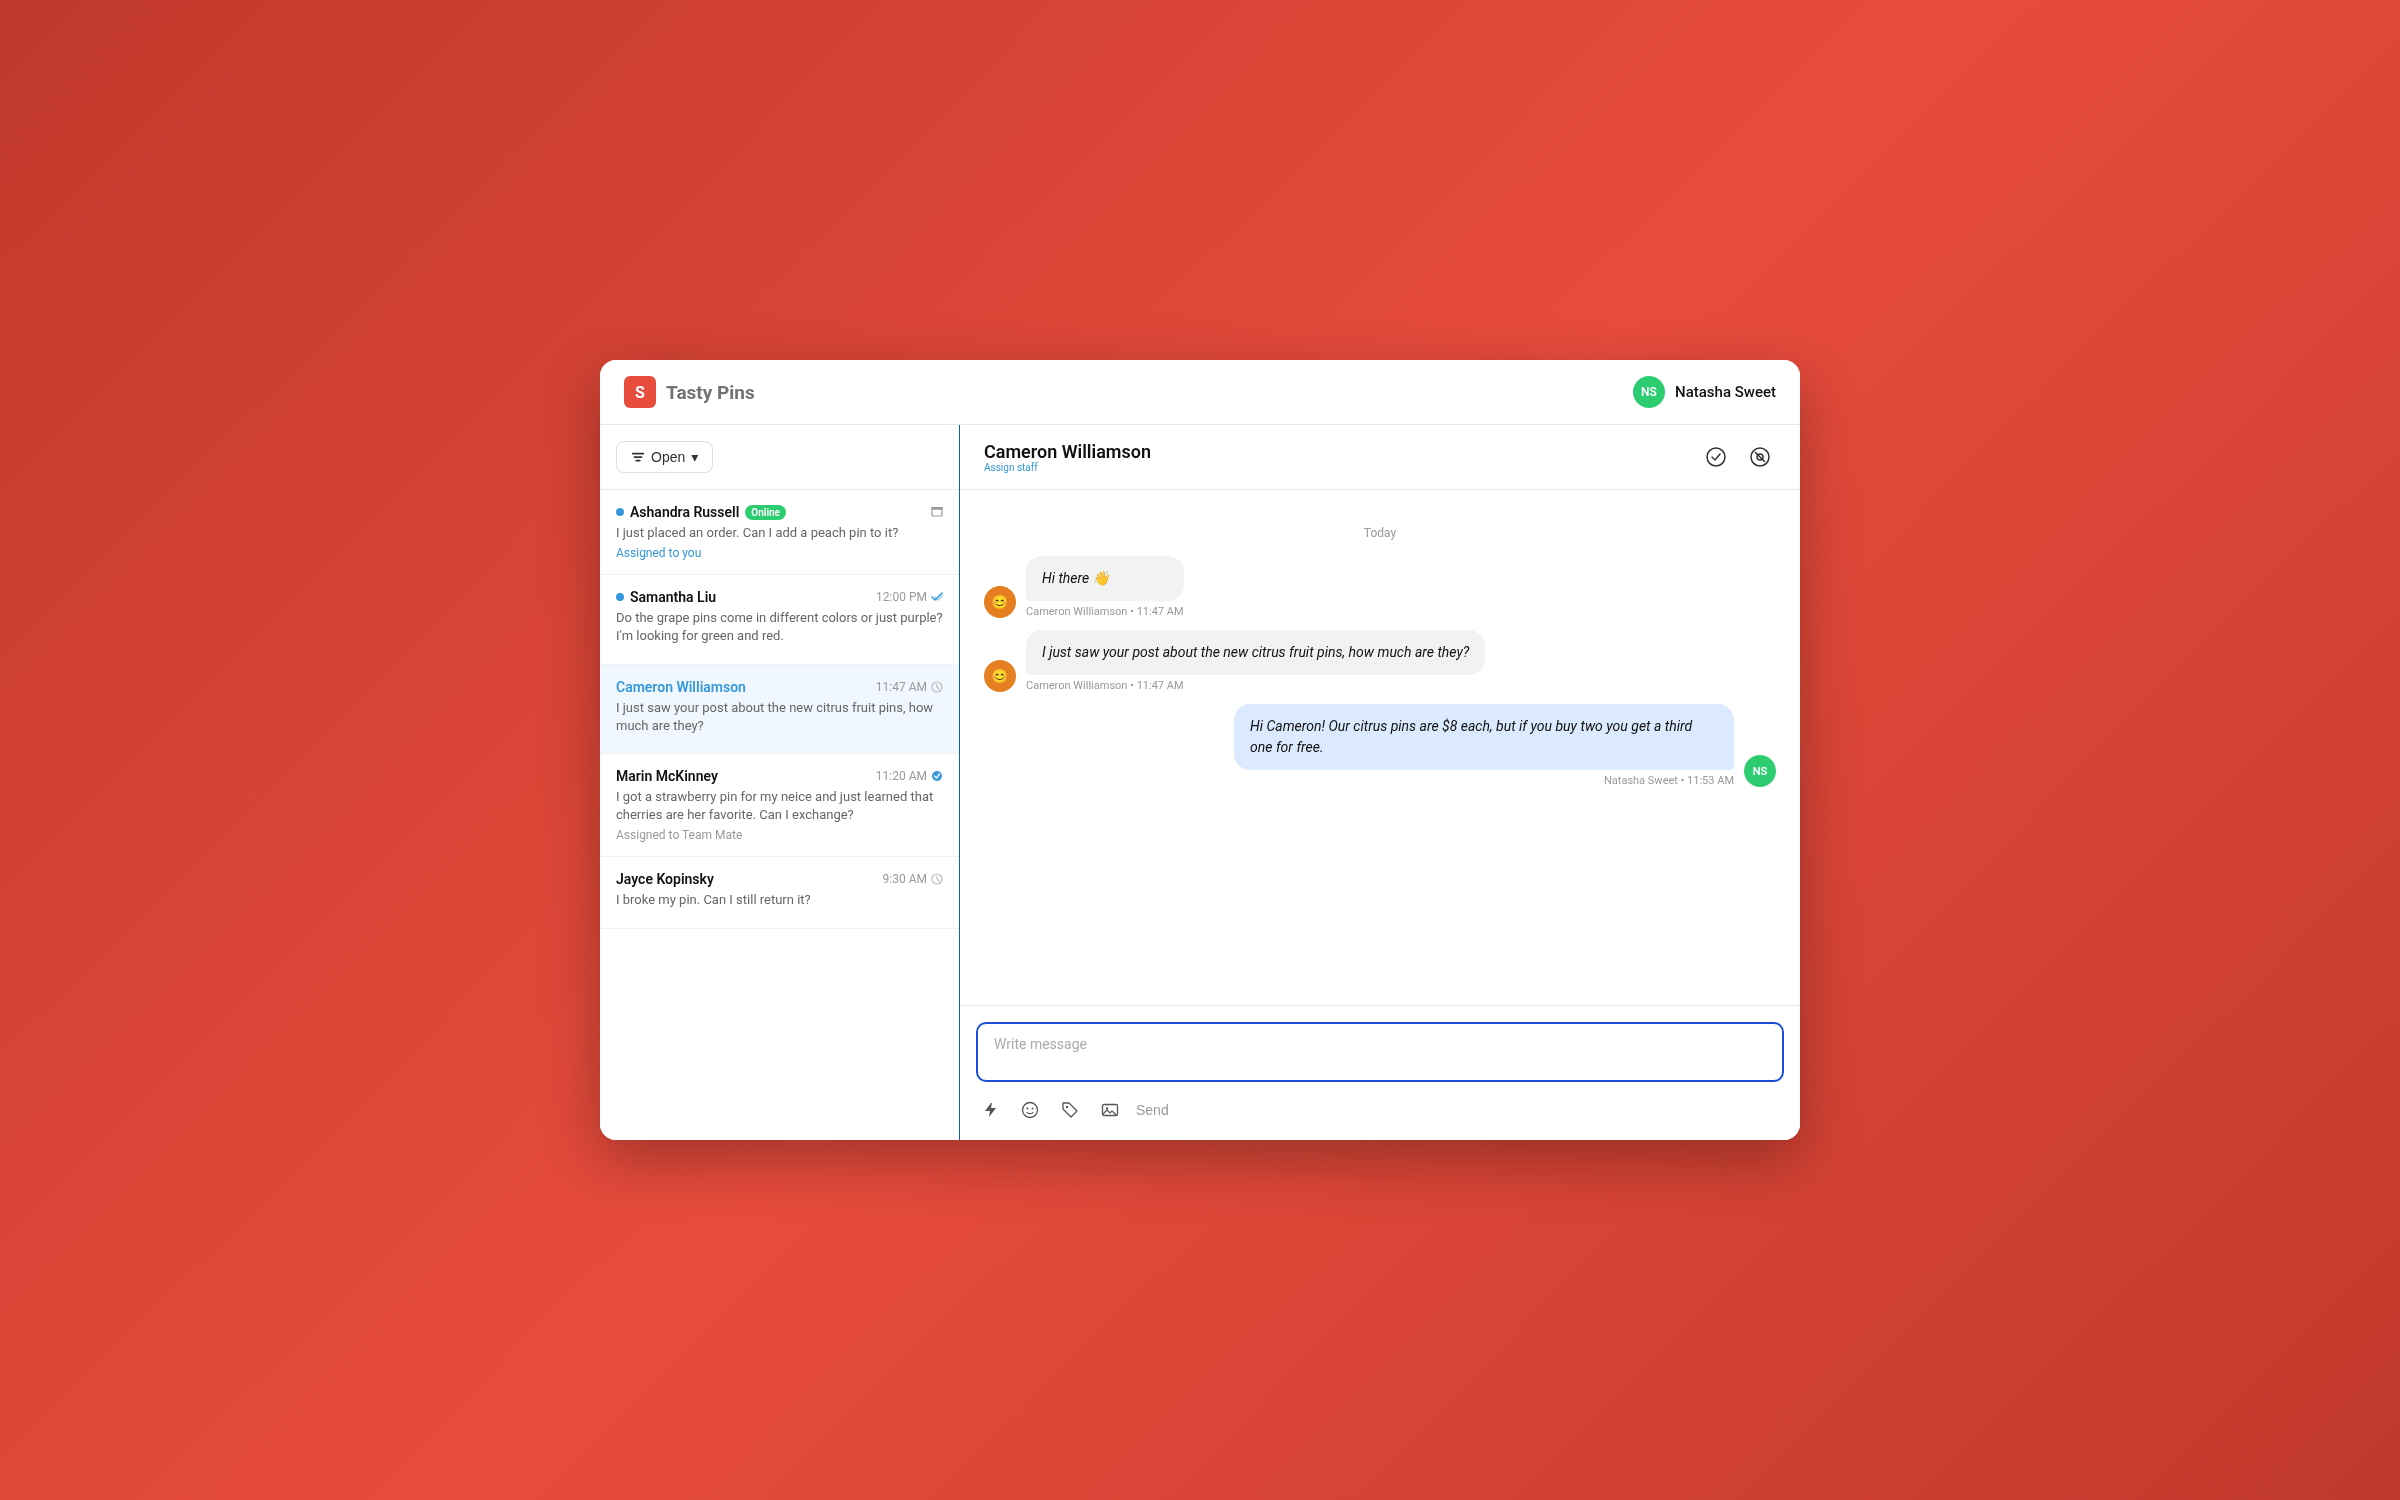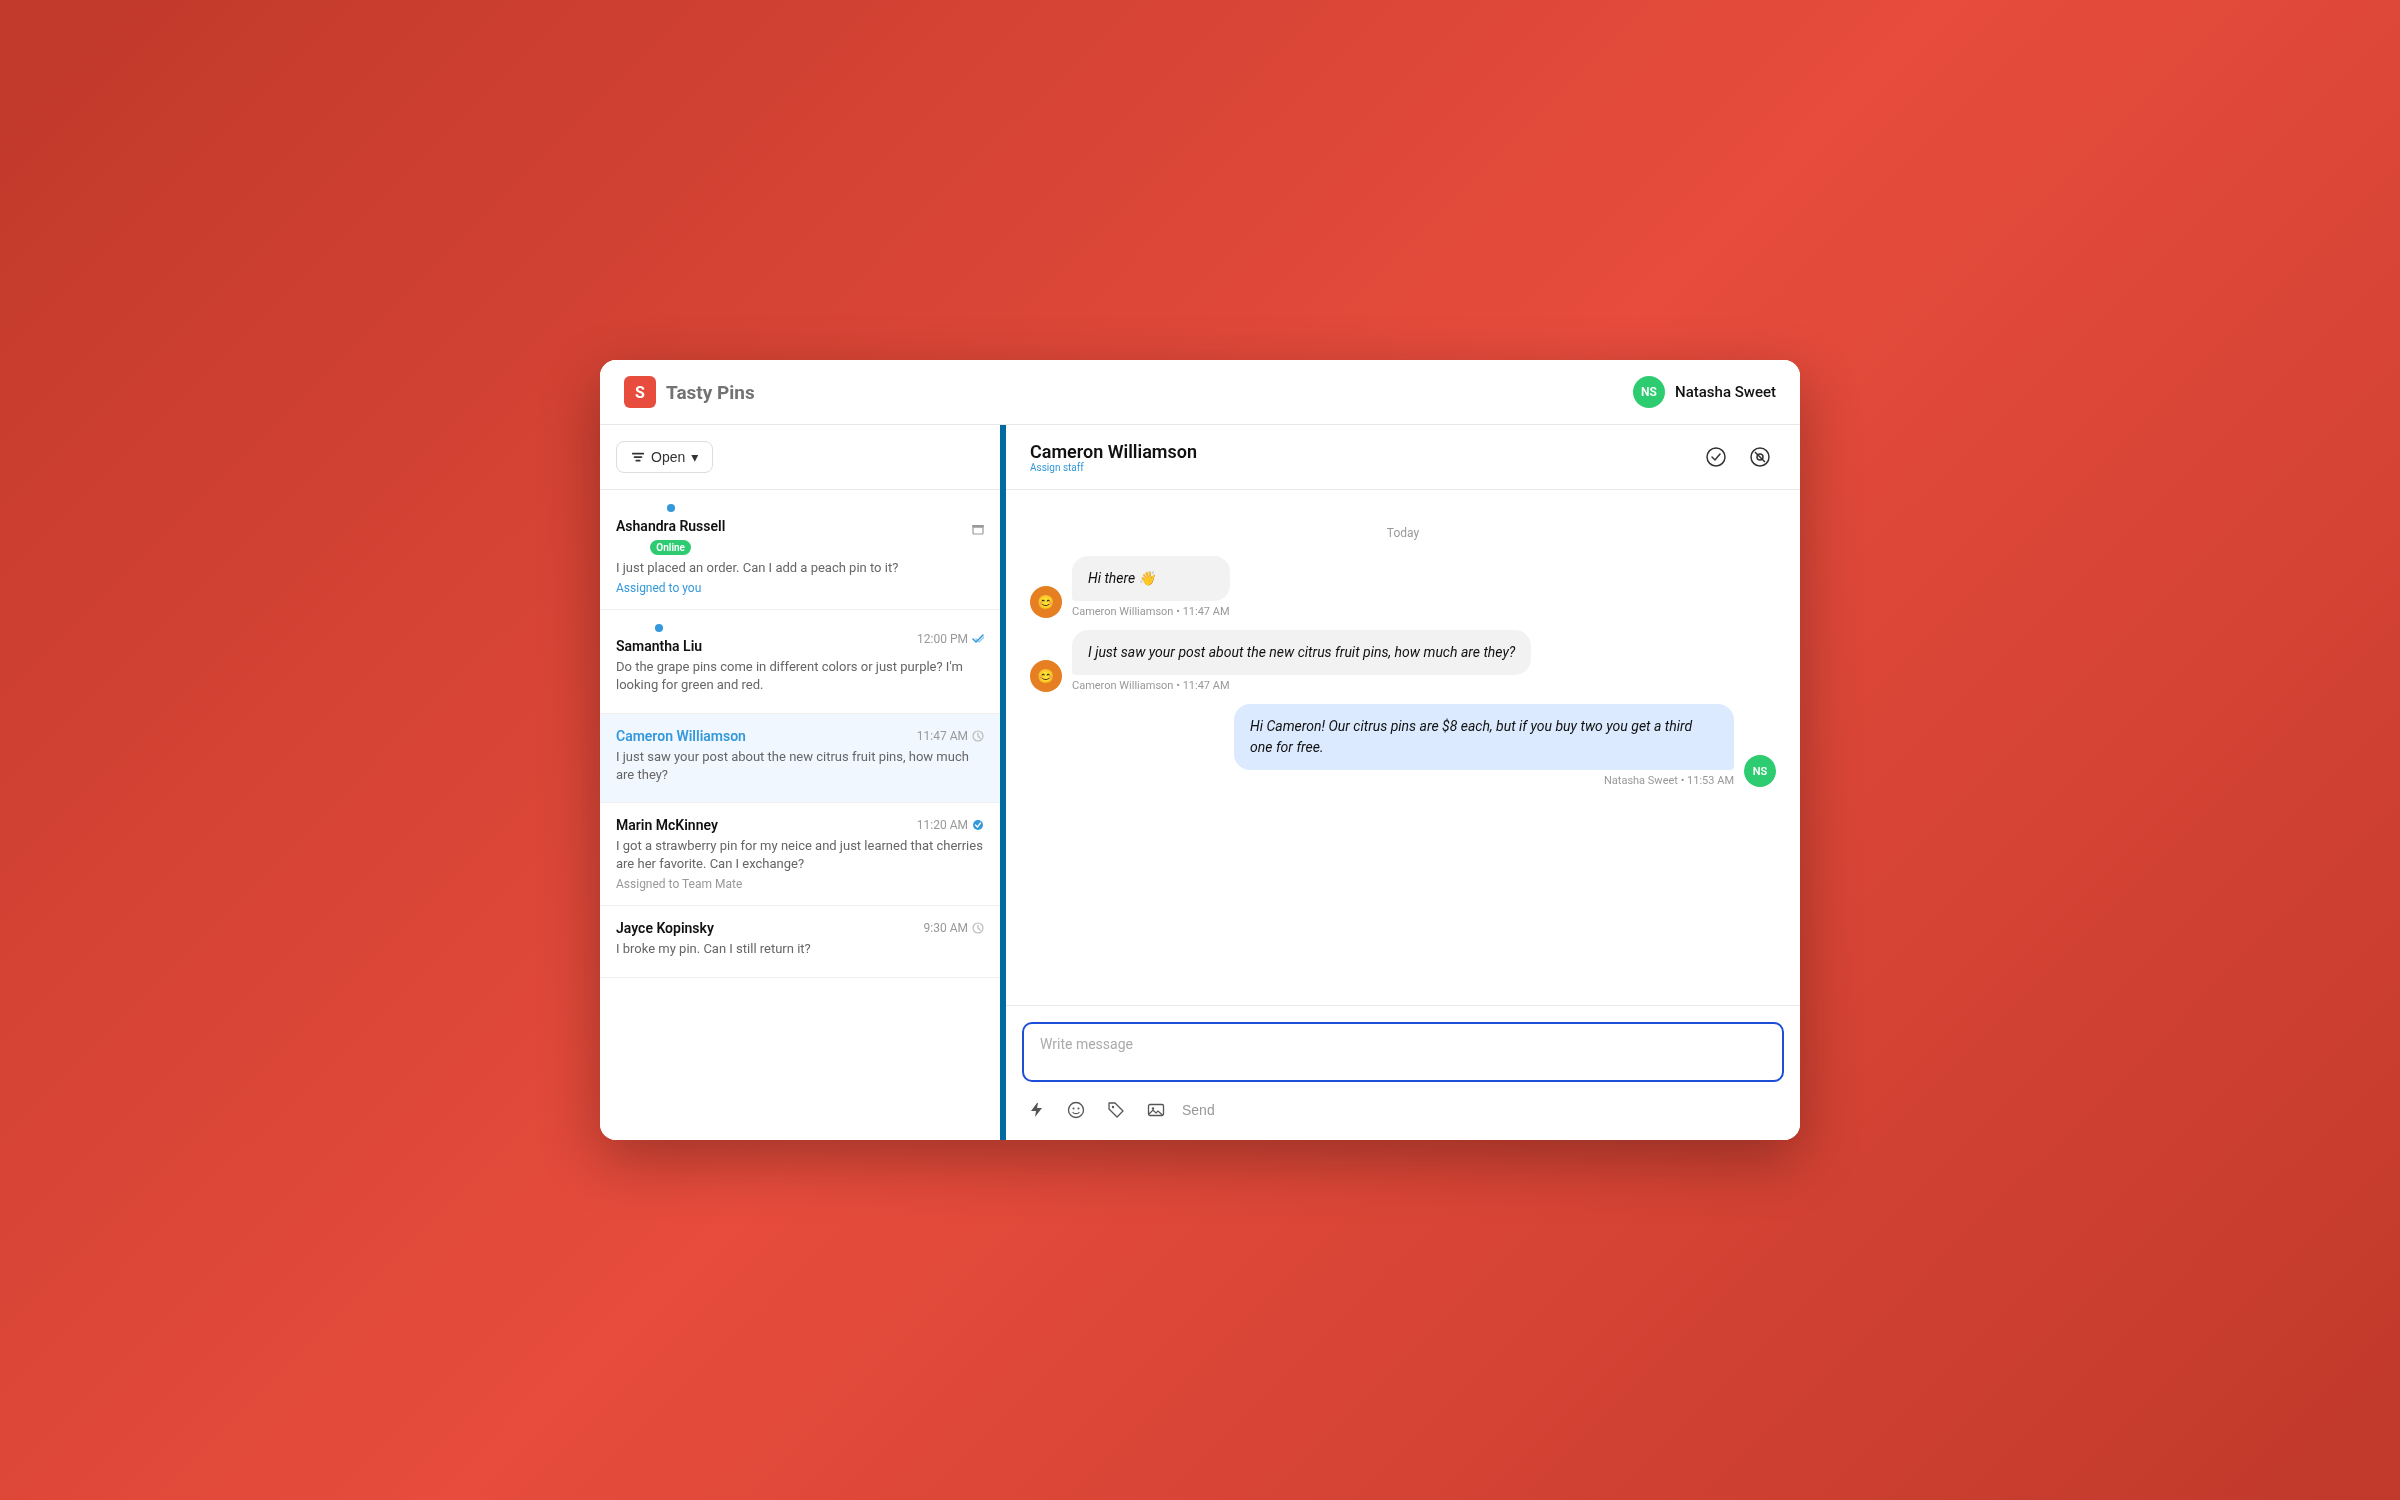--- a/index.html
+++ b/index.html
@@ -77,22 +77,22 @@
       color: #111;
     }
     
     .main-content {
       display: flex;
       flex: 1;
       overflow: hidden;
     }
     
     .sidebar {
-      width: 406px;
-      border-right: 6px solid #0369a1;
+      width: 360px;
+      border-right: 1px solid #0369a1;
       display: flex;
       flex-direction: column;
       background: #fff;
       flex-shrink: 0;
     }
     .sidebar-filter {
       padding: 16px;
       border-bottom: 1px solid #e8e8e8;
     }
     .filter-btn {
@@ -125,21 +125,20 @@
     .conv-header {
       display: flex;
       align-items: center;
       justify-content: space-between;
       margin-bottom: 4px;
     }
     .conv-name-wrap {
       display: flex;
       align-items: center;
       gap: 6px;
-      flex-direction: column;
     }
     .online-dot {
       width: 8px;
       height: 8px;
       border-radius: 50%;
       background: #3498db;
       flex-shrink: 0;
     }
     .conv-name {
       font-size: 14px;

